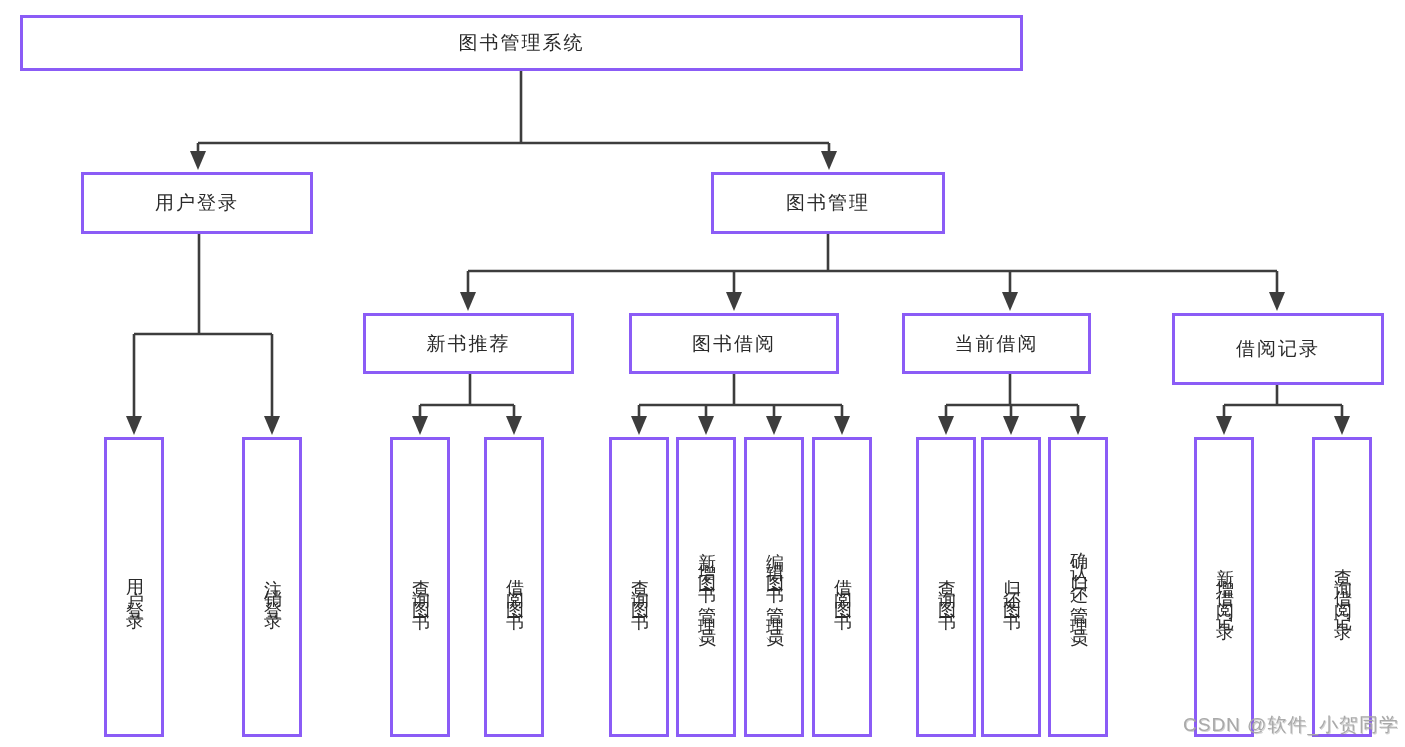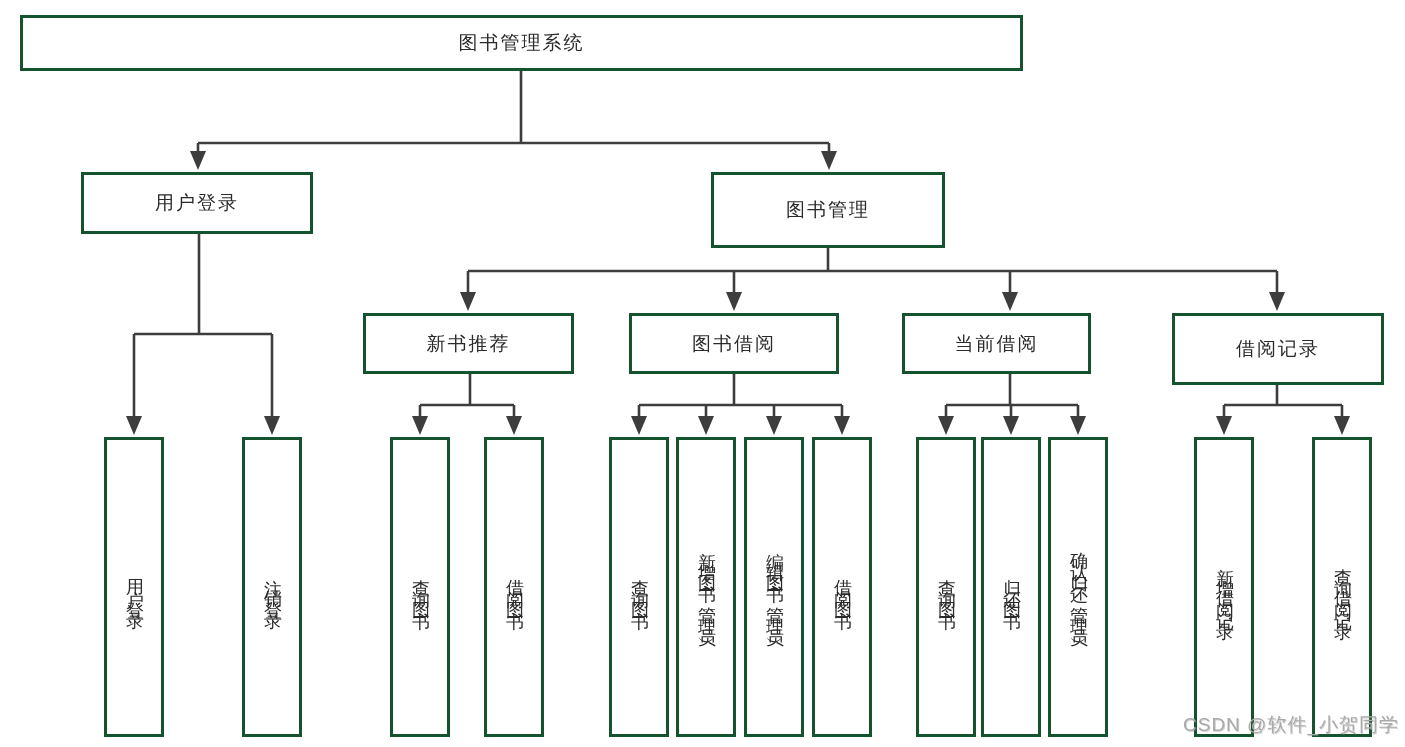--- a/index.html
+++ b/index.html
@@ -3,21 +3,21 @@
 <meta charset="utf-8">
 <style>
   html,body{margin:0;padding:0;background:#ffffff;}
   .canvas{
     position:relative;width:1405px;height:747px;background:#ffffff;
     font-family:"Liberation Sans","DejaVu Sans",sans-serif;overflow:hidden;
   }
   .connectors{position:absolute;left:0;top:0;}
   .node{
     position:absolute;box-sizing:border-box;background:#ffffff;
-    border:3px solid #14532d;display:flex;align-items:center;justify-content:center;
+    border:3px solid #8b5cf6;display:flex;align-items:center;justify-content:center;
   }
   .node .lbl{
     font-size:19px;letter-spacing:2px;color:#2a2a2a;white-space:nowrap;
   }
   .node .vlbl{
     writing-mode:vertical-rl;text-orientation:mixed;
     font-size:18px;letter-spacing:11px;line-height:1.1;color:#2a2a2a;
   }
   .watermark{
     position:absolute;left:1183px;top:712px;font-size:19px;letter-spacing:1px;
@@ -96,21 +96,21 @@
     </g>
   </svg>
 
   <div class="node" style="left:20px;top:15px;width:1003px;height:56px">
     <span class="lbl">图书管理系统</span>
   </div>
 
   <div class="node" style="left:81px;top:172px;width:232px;height:62px">
     <span class="lbl">用户登录</span>
   </div>
-  <div class="node" style="left:711px;top:172px;width:234px;height:76px">
+  <div class="node" style="left:711px;top:172px;width:234px;height:62px">
     <span class="lbl">图书管理</span>
   </div>
 
   <div class="node" style="left:629px;top:313px;width:210px;height:61px">
     <span class="lbl">图书借阅</span>
   </div>
   <div class="node" style="left:363px;top:313px;width:211px;height:61px">
     <span class="lbl">新书推荐</span>
   </div>
   <div class="node" style="left:902px;top:313px;width:189px;height:61px">

